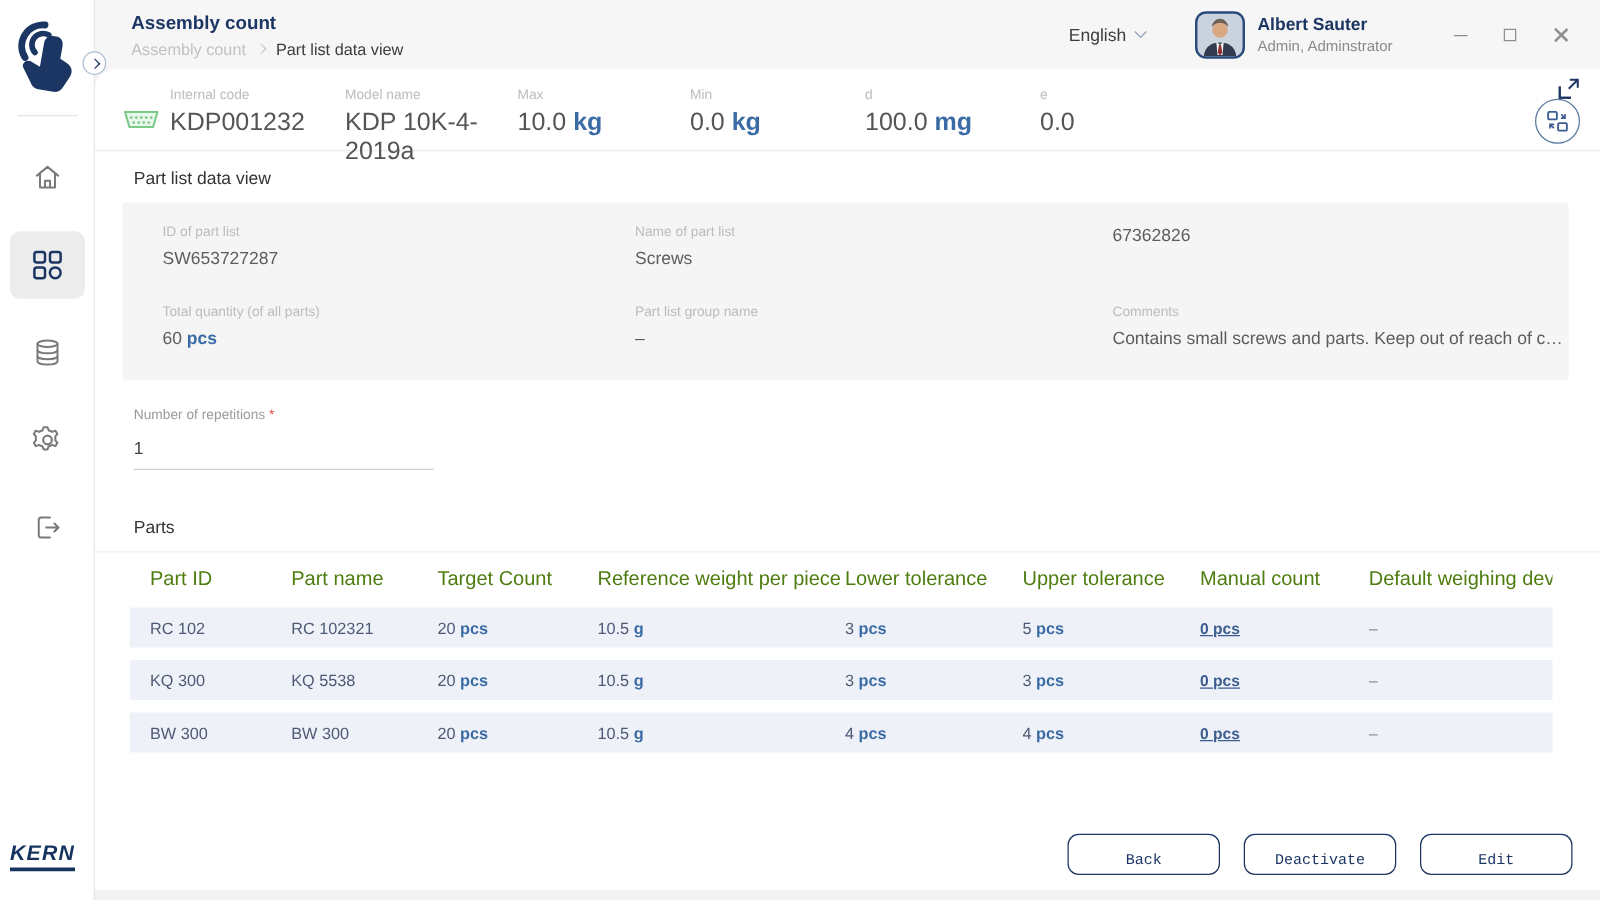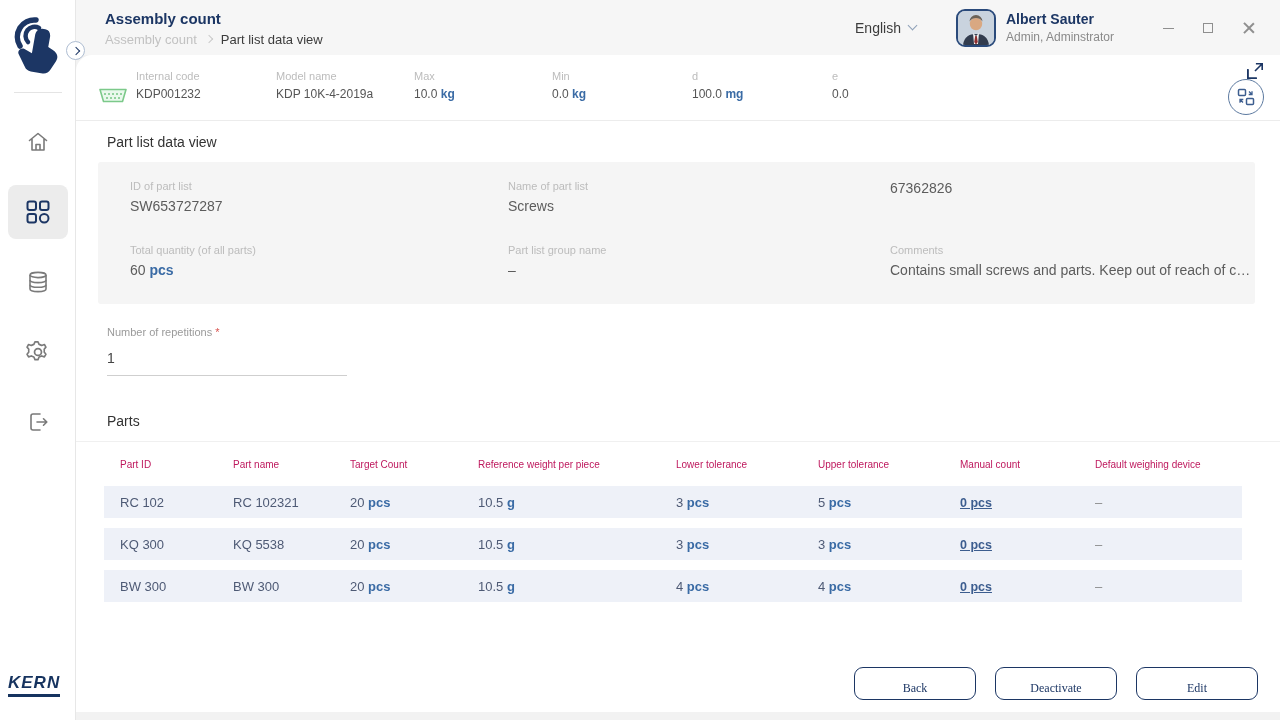--- a/index.html
+++ b/index.html
@@ -42,21 +42,21 @@
 
   
   .card { position:absolute; left:76px; top:55px; right:0; bottom:8px; background:#fff; border-top-left-radius:16px; overflow:hidden; }
   .expand-corner { position:absolute; right:16px; top:7px; width:18px; height:18px; cursor:pointer; }
 
   
   .device-bar { display:flex; align-items:flex-start; padding:15px 1px 0 22px; height:66px; border-bottom:1px solid #ececec; position:relative; }
   .conn-icon { margin-top:17px; margin-right:8px; width:30px; }
   .dfield { display:flex; flex-direction:column; }
   .dlabel { font-size:11px; color:#bcbcbc; margin-bottom:5px; }
-  .dvalue { font-size:12px; color:#555; }
+  .dvalue { font-size:20px; color:#555; }
   .unit { color:#3a6ba5; font-weight:bold; }
   .w1{width:140px}.w2{width:138px}.w3{width:138px}.w4{width:140px}.w5{width:140px}
   .switch-btn { position:absolute; right:16px; top:24px; width:36px; height:36px; border:1.6px solid #5d7aa0; border-radius:50%; background:#fff; display:flex; align-items:center; justify-content:center; cursor:pointer; }
 
   .section-heading { font-size:14px; color:#333; margin:13px 0 12px 31px; }
 
   
   .panel { background:#f5f5f5; border-radius:3px; margin:0 25px 0 22px; padding:18px 24px 26px 32px; display:grid; grid-template-columns:378px 382px 1fr; row-gap:30px; }
   .pfield .dlabel { margin-bottom:6px; }
   .pvalue { font-size:14px; color:#5c5c5c; }
@@ -66,29 +66,29 @@
   .repetitions { margin:18px 0 0 31px; }
   .rep-label { font-size:11px; color:#9a9a9a; }
   .req { color:#d9534f; }
   .rep-input { display:block; width:240px; border:none; border-bottom:1px solid #cfcfcf; font-size:14px; color:#444; padding:8px 0 9px; margin-top:2px; outline:none; background:transparent; font-family:inherit; }
 
   
   .parts-heading { margin-top:37px; }
   .parts-divider { border-bottom:1px solid #f0f0f0; }
   .ptable { margin:0 38px 0 28px; }
   .prow { display:grid; grid-template-columns:113px 117px 128px 198px 142px 142px 135px 1fr; align-items:center; padding-left:16px; }
-  .phead { height:44px; font-size:10px; color:#be185d; }
+  .phead { height:44px; font-size:16px; color:#4d7c0f; }
   .pdata { height:32px; background:#eef1f8; margin-bottom:10px; font-size:13px; color:#4e5a75; }
   .pcell { overflow:hidden; white-space:nowrap; }
   .manual-link { color:#3c5d8f; text-decoration:underline; cursor:pointer; font-weight:bold; font-size:12.5px;text-align:center; }
   .dash { color:#8a8a8a; }
 
   
   .footer { position:absolute; right:22px; bottom:12px; display:flex; gap:19px; }
-  .btn { min-width:122px; height:33px; border-radius:9px; border:1.4px solid #1c3664; background:#fff; color:#1c3664; font-size:12px; font-family:Liberation Serif, serif; cursor:pointer; padding:13px 14px; }
+  .btn { min-width:122px; height:33px; border-radius:9px; border:1.4px solid #1c3664; background:#fff; color:#1c3664; font-size:12px; font-family:Liberation Mono, monospace; cursor:pointer; padding:13px 14px; }
   .btn-primary { background:#16335f; color:#fff; font-weight:bold; border-color:#16335f; }
 </style>
 </head>
 <body>
 
 <div class="sidebar">
   <svg class="logo" viewBox="0 0 52 60">
     <path d="M24 7 A 17 17 0 0 0 8 33" fill="none" stroke="#1c3664" stroke-width="5.5" stroke-linecap="round"></path>
     <path d="M27 15 A 9 9 0 0 0 16 29" fill="none" stroke="#1c3664" stroke-width="4.5" stroke-linecap="round"></path>
     <path d="M30 16 c4 0 6 3 6 7 v10 l5 2 c5 2 7 6 5 11 l-4 9 c-1 3 -4 5 -7 5 H23 c-3 0 -5 -1 -7 -4 l-8 -11 c-2 -3 1 -7 5 -6 l8 3 V23 c0 -4 3 -7 6 -7 z" fill="#1c3664" transform="rotate(10 30 35)"></path>

